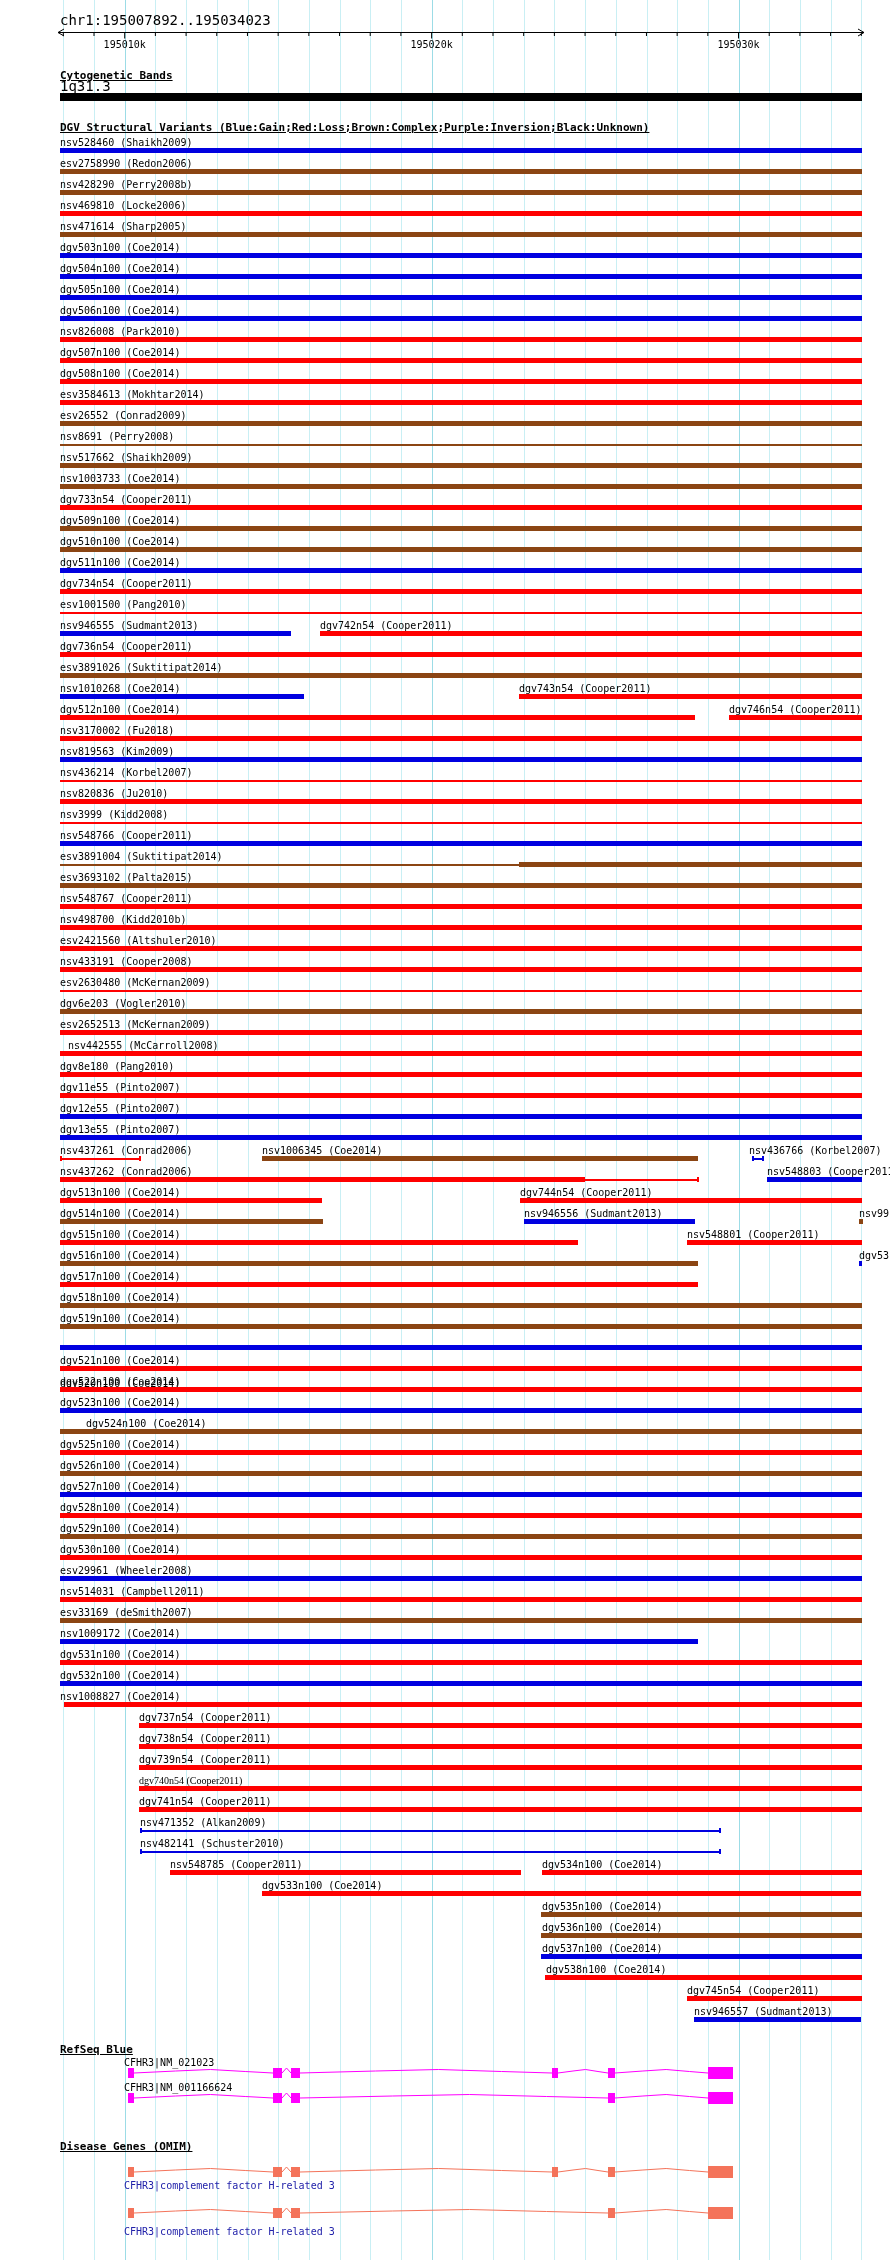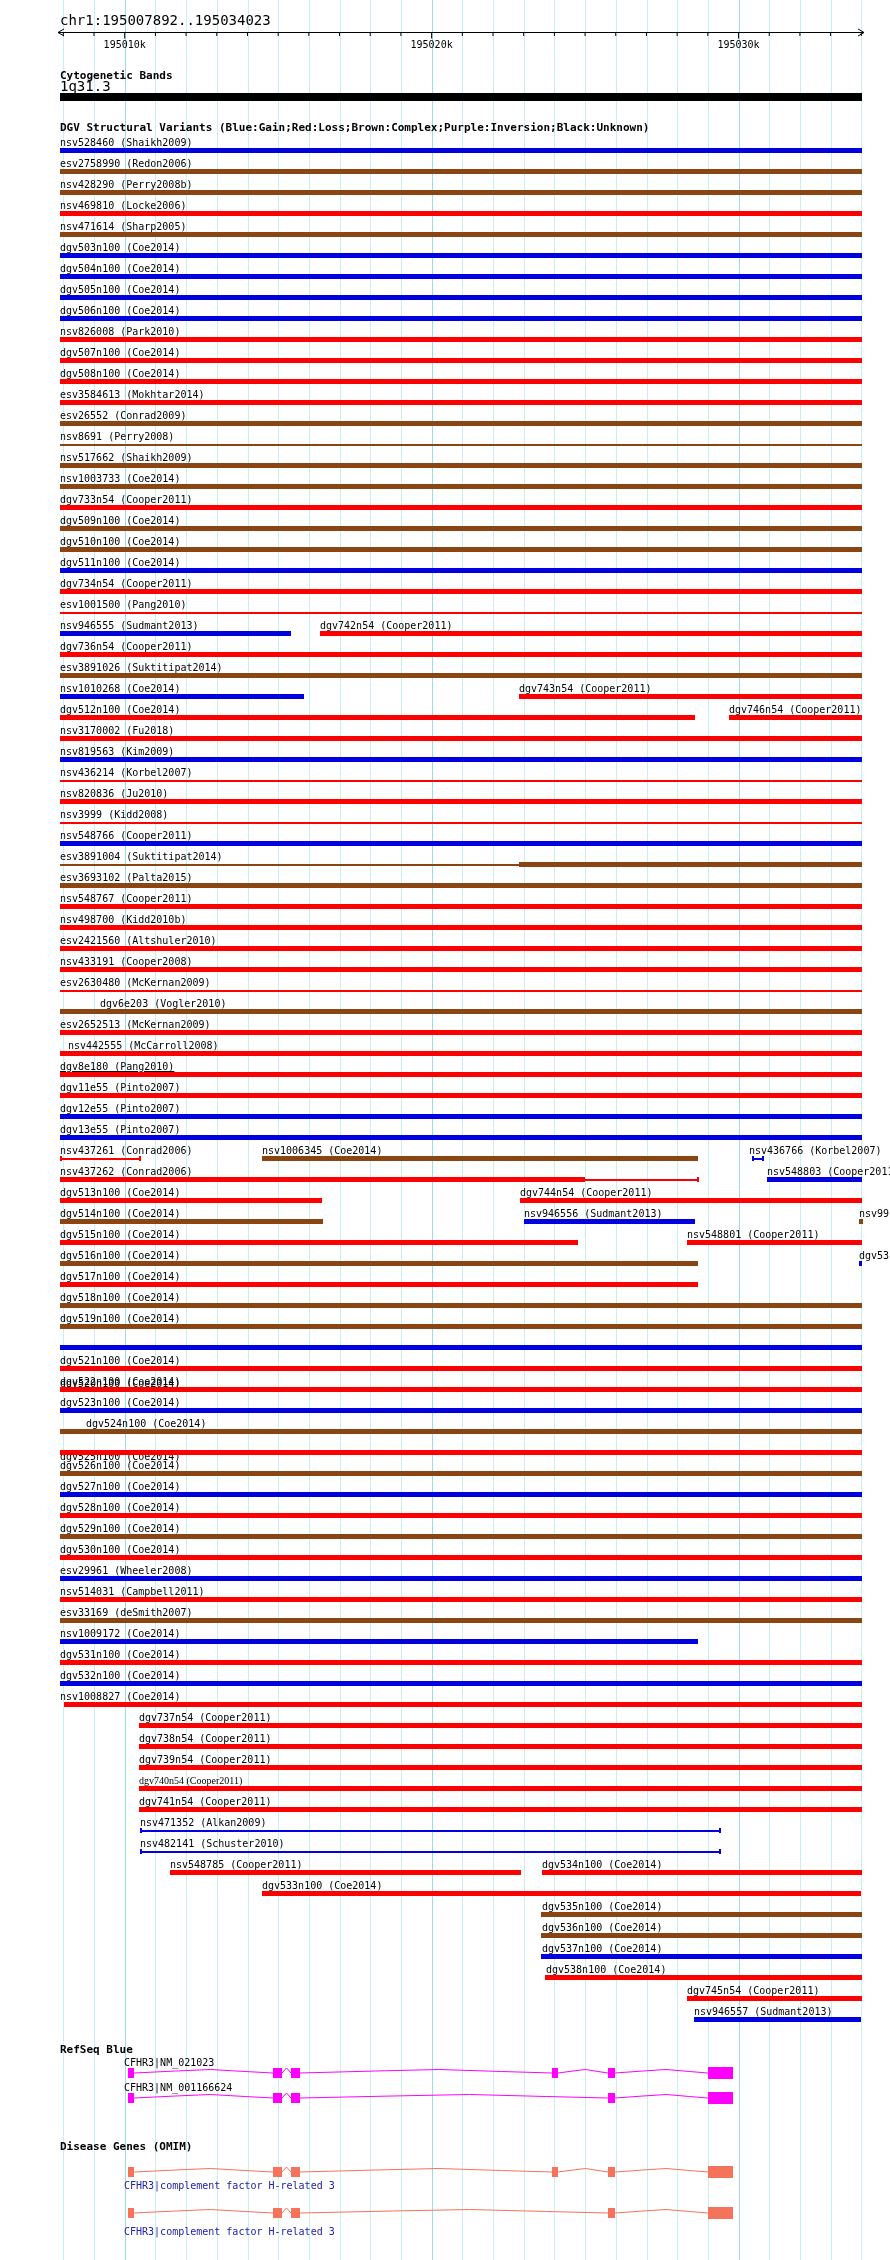--- a/index.html
+++ b/index.html
@@ -1,20 +1,20 @@
 <!DOCTYPE html>
 <html><head>
 <meta charset="utf-8">
 <style>
   html,body{margin:0;padding:0;background:#fff;}
   #view{position:relative;width:890px;height:2260px;background:#ffffff;overflow:hidden;
         font-family:"DejaVu Sans Mono",monospace;color:#000;}
   .abs{position:absolute;}
   .t10{font-size:14px;line-height:11px;white-space:nowrap;}
-  .title{font-size:11px;font-weight:bold;line-height:12px;white-space:nowrap;}
+  .title{font-size:11px;font-weight:bold;line-height:12px;white-space:nowrap;text-decoration:underline;}
   .gridline{position:absolute;top:0;width:1px;height:2260px;background:#c9eff4;}
   .gridline-major{background:#9cdce6;}
   .shape{position:absolute;}
   .vlabel{position:absolute;font-size:10px;line-height:11px;white-space:nowrap;color:#000;}
   #cyto-band{position:absolute;background:#000;}
   svg{position:absolute;left:0;top:0;}
 </style>
 </head>
 <body>
 
@@ -176,27 +176,27 @@
       <div class="vlabel" style="left: 60px; top: 893px;">nsv548767 (Cooper2011)</div>
       <div class="shape" style="left: 60px; top: 904px; width: 802px; height: 5px; background: rgb(255, 0, 0);"></div>
       <div class="vlabel" style="left: 60px; top: 914px;">nsv498700 (Kidd2010b)</div>
       <div class="shape" style="left: 60px; top: 925px; width: 802px; height: 5px; background: rgb(255, 0, 0);"></div>
       <div class="vlabel" style="left: 60px; top: 935px;">esv2421560 (Altshuler2010)</div>
       <div class="shape" style="left: 60px; top: 946px; width: 802px; height: 5px; background: rgb(255, 0, 0);"></div>
       <div class="vlabel" style="left: 60px; top: 956px;">nsv433191 (Cooper2008)</div>
       <div class="shape" style="left: 60px; top: 967px; width: 802px; height: 5px; background: rgb(255, 0, 0);"></div>
       <div class="vlabel" style="left: 60px; top: 977px;">esv2630480 (McKernan2009)</div>
       <div class="shape" style="left: 60px; top: 990px; width: 802px; height: 2px; background: rgb(255, 0, 0);"></div>
-      <div class="vlabel" style="left: 60px; top: 998px; margin-left: 40px;">dgv6e203 (Vogler2010)</div>
+      <div class="vlabel" style="left: 60px; top: 998px;">dgv6e203 (Vogler2010)</div>
       <div class="shape" style="left: 60px; top: 1009px; width: 802px; height: 5px; background: rgb(139, 69, 19);"></div>
       <div class="vlabel" style="left: 60px; top: 1019px;">esv2652513 (McKernan2009)</div>
       <div class="shape" style="left: 60px; top: 1030px; width: 802px; height: 5px; background: rgb(255, 0, 0);"></div>
       <div class="vlabel" style="left: 68px; top: 1040px;">nsv442555 (McCarroll2008)</div>
       <div class="shape" style="left: 60px; top: 1051px; width: 802px; height: 5px; background: rgb(255, 0, 0);"></div>
-      <div class="vlabel" style="left: 60px; top: 1061px; text-decoration: underline;">dgv8e180 (Pang2010)</div>
+      <div class="vlabel" style="left: 60px; top: 1061px;">dgv8e180 (Pang2010)</div>
       <div class="shape" style="left: 60px; top: 1072px; width: 802px; height: 5px; background: rgb(255, 0, 0);"></div>
       <div class="vlabel" style="left: 60px; top: 1082px;">dgv11e55 (Pinto2007)</div>
       <div class="shape" style="left: 60px; top: 1093px; width: 802px; height: 5px; background: rgb(255, 0, 0);"></div>
       <div class="vlabel" style="left: 60px; top: 1103px;">dgv12e55 (Pinto2007)</div>
       <div class="shape" style="left: 60px; top: 1114px; width: 802px; height: 5px; background: rgb(0, 0, 224);"></div>
       <div class="vlabel" style="left: 60px; top: 1124px;">dgv13e55 (Pinto2007)</div>
       <div class="shape" style="left: 60px; top: 1135px; width: 802px; height: 5px; background: rgb(0, 0, 224);"></div>
       <div class="vlabel" style="left: 60px; top: 1145px;">nsv437261 (Conrad2006)</div>
       <div class="shape" style="left: 60px; top: 1158px; width: 81px; height: 1.5px; background: rgb(255, 0, 0);"></div>
       <div class="shape" style="left: 60px; top: 1156px; width: 2px; height: 5px; background: rgb(255, 0, 0);"></div>
@@ -240,21 +240,21 @@
       <div class="vlabel" style="left: 60px; top: 1334px; margin-top: 44px;">dgv520n100 (Coe2014)</div>
       <div class="shape" style="left: 60px; top: 1345px; width: 802px; height: 5px; background: rgb(0, 0, 224);"></div>
       <div class="vlabel" style="left: 60px; top: 1355px;">dgv521n100 (Coe2014)</div>
       <div class="shape" style="left: 60px; top: 1366px; width: 802px; height: 5px; background: rgb(255, 0, 0);"></div>
       <div class="vlabel" style="left: 60px; top: 1376px;">dgv522n100 (Coe2014)</div>
       <div class="shape" style="left: 60px; top: 1387px; width: 802px; height: 5px; background: rgb(255, 0, 0);"></div>
       <div class="vlabel" style="left: 60px; top: 1397px;">dgv523n100 (Coe2014)</div>
       <div class="shape" style="left: 60px; top: 1408px; width: 802px; height: 5px; background: rgb(0, 0, 224);"></div>
       <div class="vlabel" style="left: 60px; top: 1418px; margin-left: 26px;">dgv524n100 (Coe2014)</div>
       <div class="shape" style="left: 60px; top: 1429px; width: 802px; height: 5px; background: rgb(139, 69, 19);"></div>
-      <div class="vlabel" style="left: 60px; top: 1439px; margin-top: 12px;">dgv525n100 (Coe2014)</div>
+      <div class="vlabel" style="left: 60px; top: 1439px;">dgv525n100 (Coe2014)</div>
       <div class="shape" style="left: 60px; top: 1450px; width: 802px; height: 5px; background: rgb(255, 0, 0);"></div>
       <div class="vlabel" style="left: 60px; top: 1460px;">dgv526n100 (Coe2014)</div>
       <div class="shape" style="left: 60px; top: 1471px; width: 802px; height: 5px; background: rgb(139, 69, 19);"></div>
       <div class="vlabel" style="left: 60px; top: 1481px;">dgv527n100 (Coe2014)</div>
       <div class="shape" style="left: 60px; top: 1492px; width: 802px; height: 5px; background: rgb(0, 0, 224);"></div>
       <div class="vlabel" style="left: 60px; top: 1502px;">dgv528n100 (Coe2014)</div>
       <div class="shape" style="left: 60px; top: 1513px; width: 802px; height: 5px; background: rgb(255, 0, 0);"></div>
       <div class="vlabel" style="left: 60px; top: 1523px;">dgv529n100 (Coe2014)</div>
       <div class="shape" style="left: 60px; top: 1534px; width: 802px; height: 5px; background: rgb(139, 69, 19);"></div>
       <div class="vlabel" style="left: 60px; top: 1544px;">dgv530n100 (Coe2014)</div>

